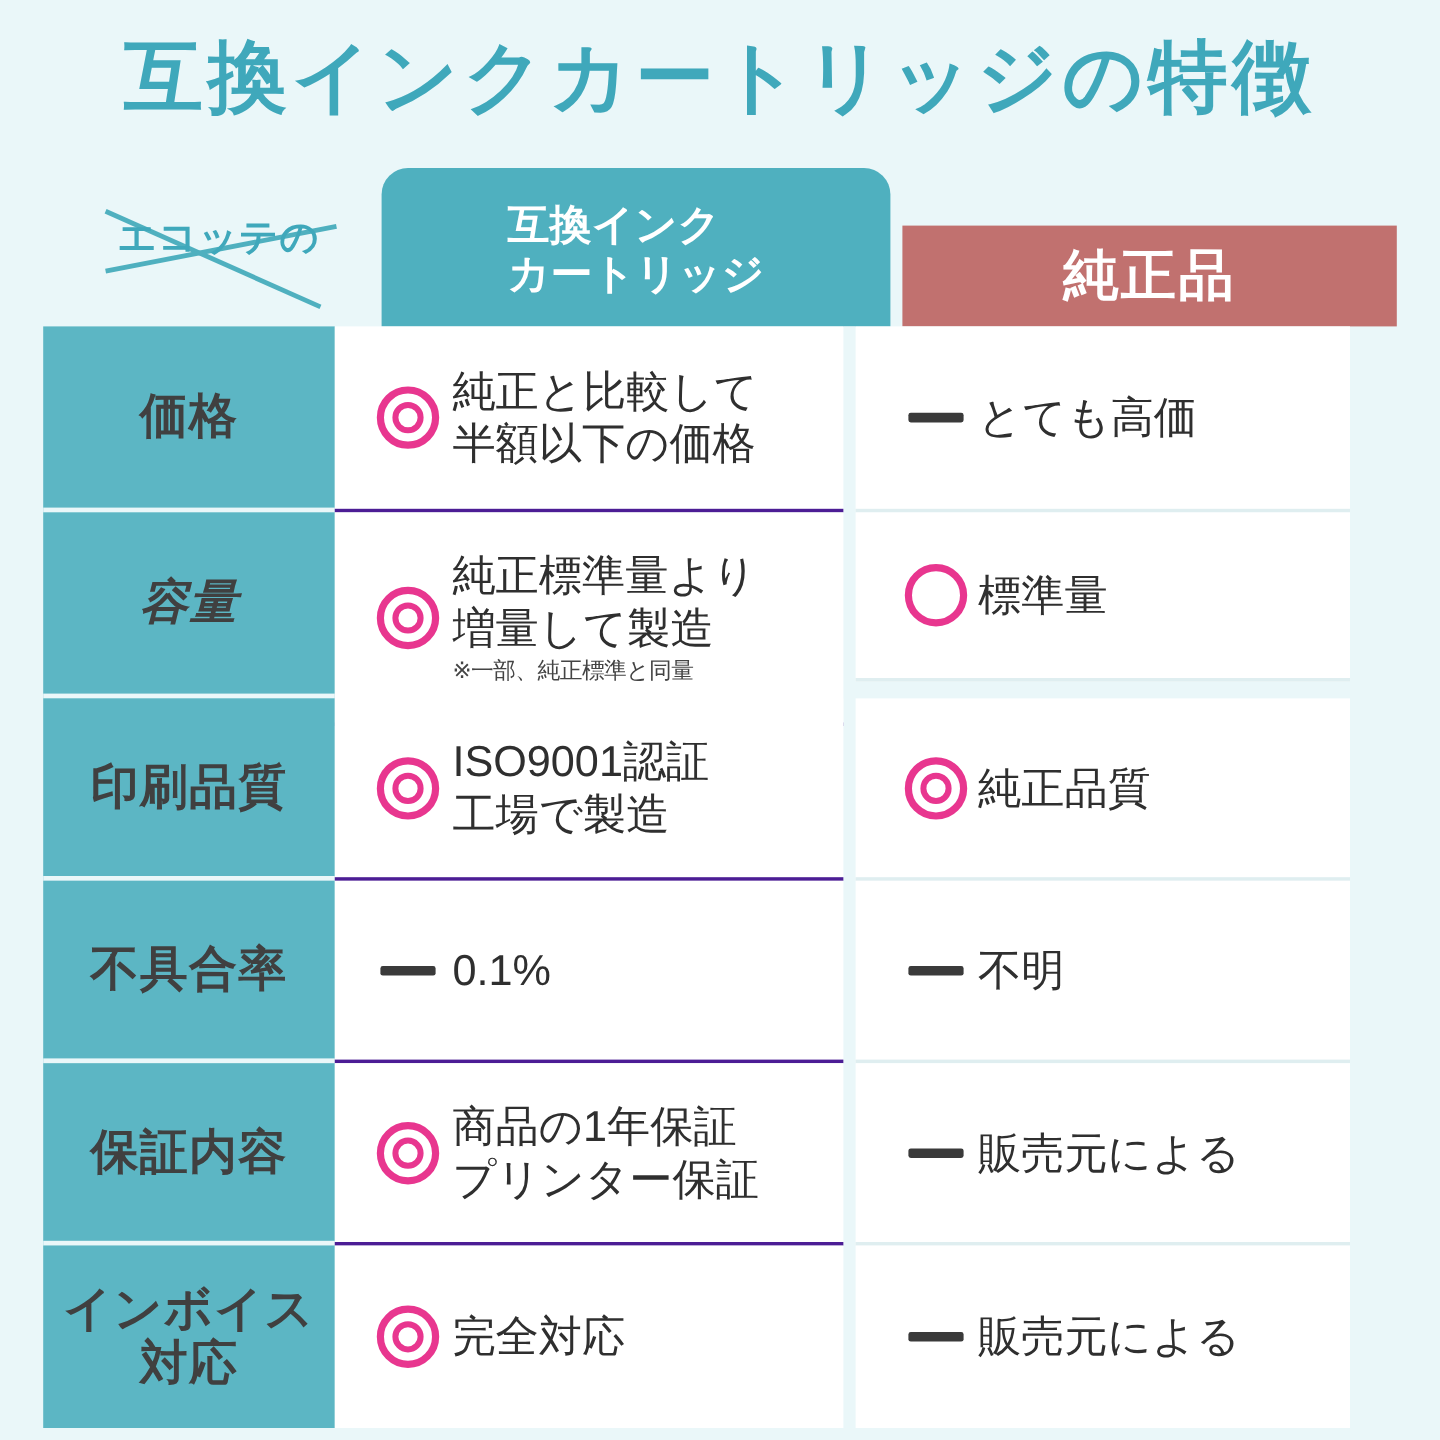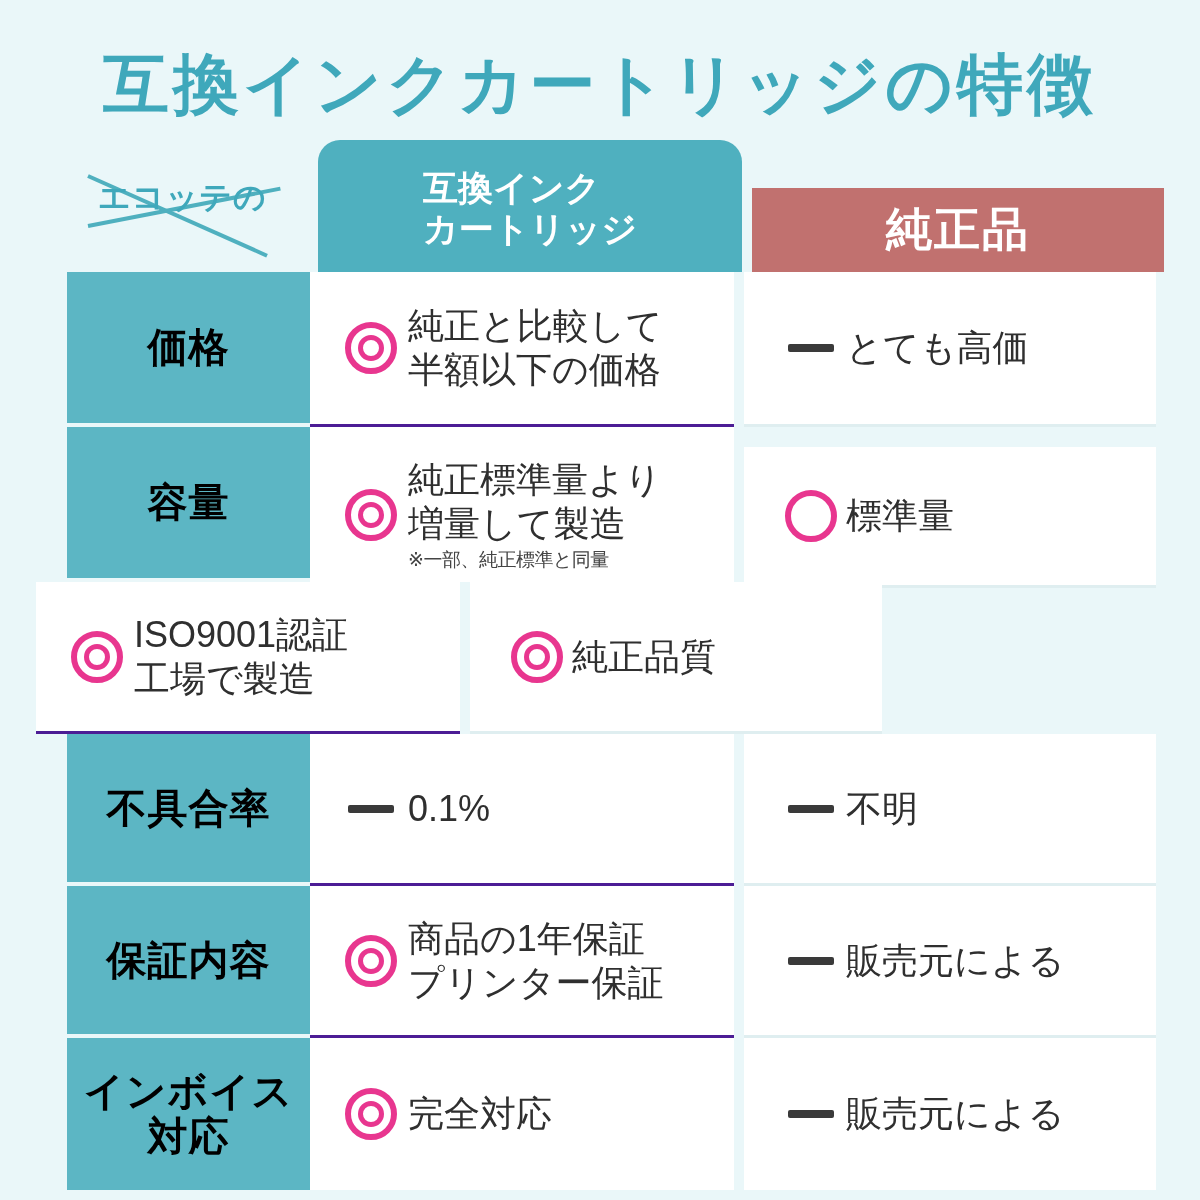--- a/index.html
+++ b/index.html
@@ -18,21 +18,21 @@
   .page {
     position: relative;
     width: 1200px;
     height: 1200px;
     box-sizing: border-box;
   }
 
   
   .title {
     position: absolute;
-    top: 40px;
+    top: 20px;
     left: 0;
     width: 1200px;
     text-align: center;
     font-size: 66px;
     font-weight: bold;
     color: #3fa8bb;
     letter-spacing: 4px;
     white-space: nowrap;
   }
 
@@ -126,32 +126,31 @@
   .row {
     position: relative;
     display: flex;
     width: 1128px;
     box-sizing: border-box;
   }
 
   .cell-label {
     width: 243px;
     background: #5cb6c4;
-    color: #000000;
+    color: #404040;
     font-weight: bold;
     font-size: 40px;
     display: flex;
     align-items: center;
     justify-content: center;
     text-align: center;
     border-bottom: 4px solid #eaf7f9;
     box-sizing: border-box;
     letter-spacing: 1px;
     line-height: 1.12;
-    margin-left: 31px;
   }
 
   .cell-compat {
     width: 424px;
     background: #ffffff;
     display: flex;
     align-items: center;
     border-bottom: 3px solid #4c1d95;
     box-sizing: border-box;
     padding-left: 24px;
@@ -284,41 +283,42 @@
         <div class="gap"></div>
         <div class="cell-genuine" style="height:155px;">
           <div class="mark narrow">
               <div class="dash"></div>
             </div>
           <div class="cell-text">とても高価</div>
         </div>
       </div>
 
       <div class="row" style="height:155px;">
-        <div class="cell-label" style="height:155px;">容量</div>
+        <div class="cell-label" style="height:155px;font-style:italic;">容量</div>
         <div class="cell-compat" style="height:178px;">
           <div class="mark">
               <div class="double-circle"></div>
             </div>
           <div class="cell-text">
             <div>純正標準量より</div>
             <div>増量して製造</div>
             <span class="note">※一部、純正標準と同量</span>
           </div>
         </div>
         <div class="gap"></div>
-        <div class="cell-genuine" style="height:141px;margin-top:20px;">
+        <div class="cell-genuine" style="height:141px;">
           <div class="mark narrow">
               <div class="single-circle"></div>
             </div>
           <div class="cell-text">標準量</div>
         </div>
       </div>
 
       <div class="row" style="height:152px;">
+        <div class="cell-label" style="height:152px;">印刷品質</div>
         <div class="cell-compat" style="height:152px;">
           <div class="mark">
               <div class="double-circle"></div>
             </div>
           <div class="cell-text">
             <div>ISO9001認証</div>
             <div>工場で製造</div>
           </div>
         </div>
         <div class="gap"></div>

